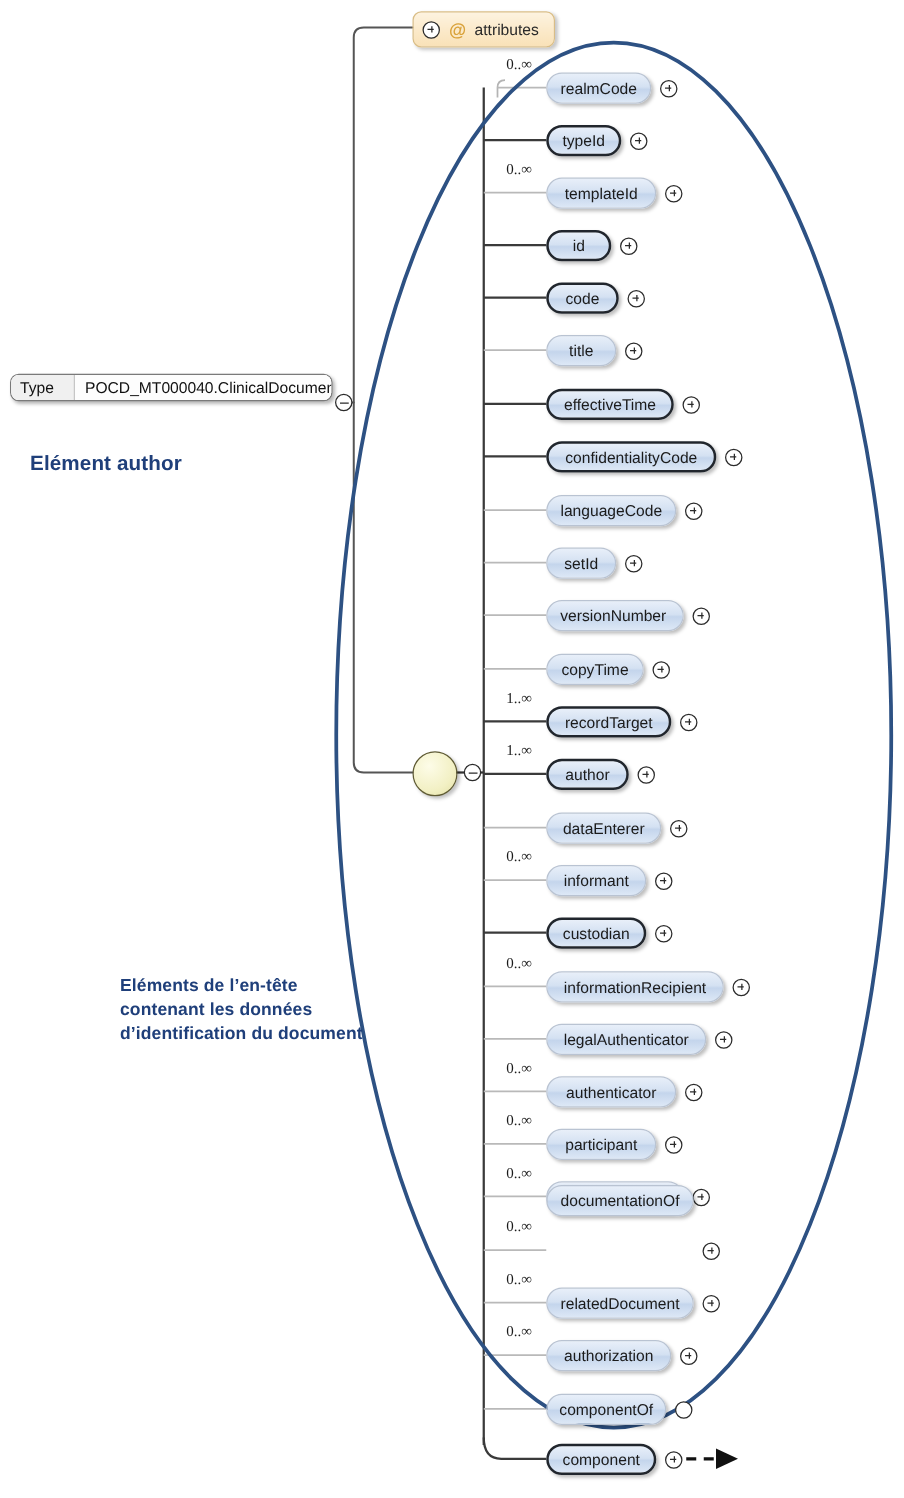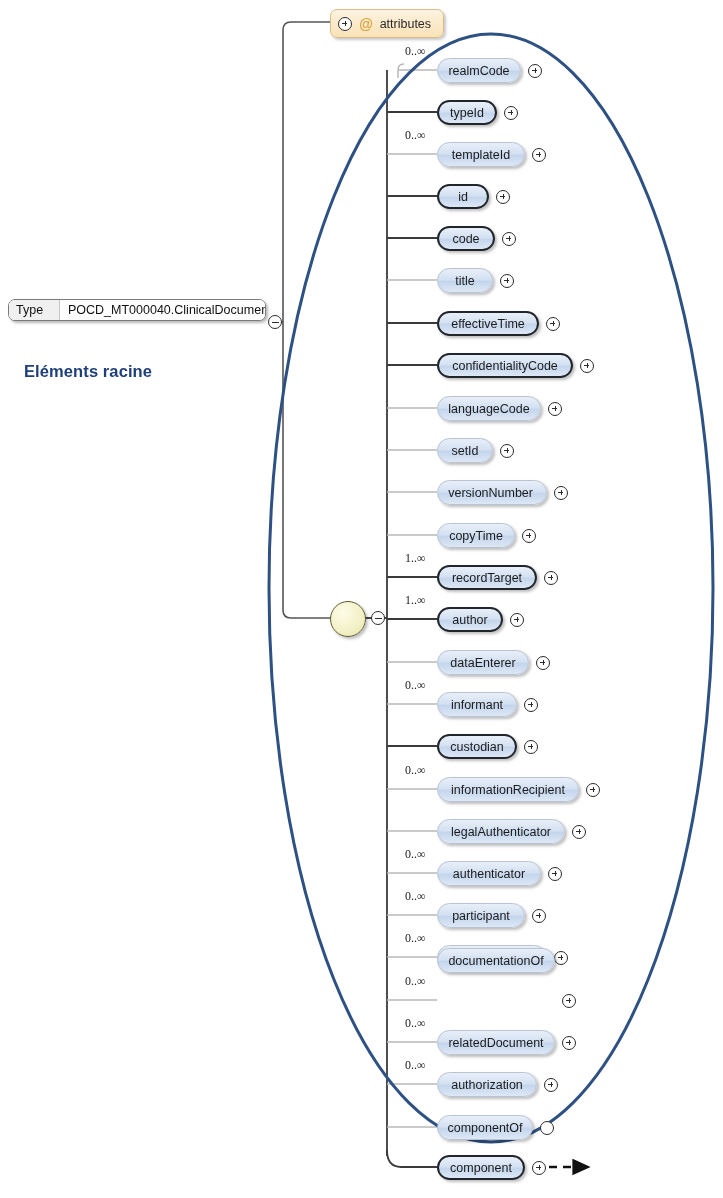--- a/index.html
+++ b/index.html
@@ -176,21 +176,22 @@
   </svg>
 
   <div class="root-box">
     <div class="root-typerow">
       <div class="root-typelabel">Type</div>
       <div class="root-typeval">POCD_MT000040.ClinicalDocument</div>
     </div>
   </div>
   <span class="minus" style="left:268px;top:315px;"></span>
 
-  <div class="caption" id="cap-root">Eléments racine</div>
+  <div class="caption" id="cap-root">Elément author</div>
+  <div class="caption" id="cap-header">Eléments de l’en-tête contenant les données d’identification du document</div>
 
   <div class="attr-node">
     <span class="plus" style="position:relative;left:0;top:0;flex:0 0 14px;"></span>
     <span class="at-glyph">@</span>
     <span>attributes</span>
   </div>
 
   <div class="seq"></div>
   <span class="minus" style="left:371px;top:611px;"></span>
 

